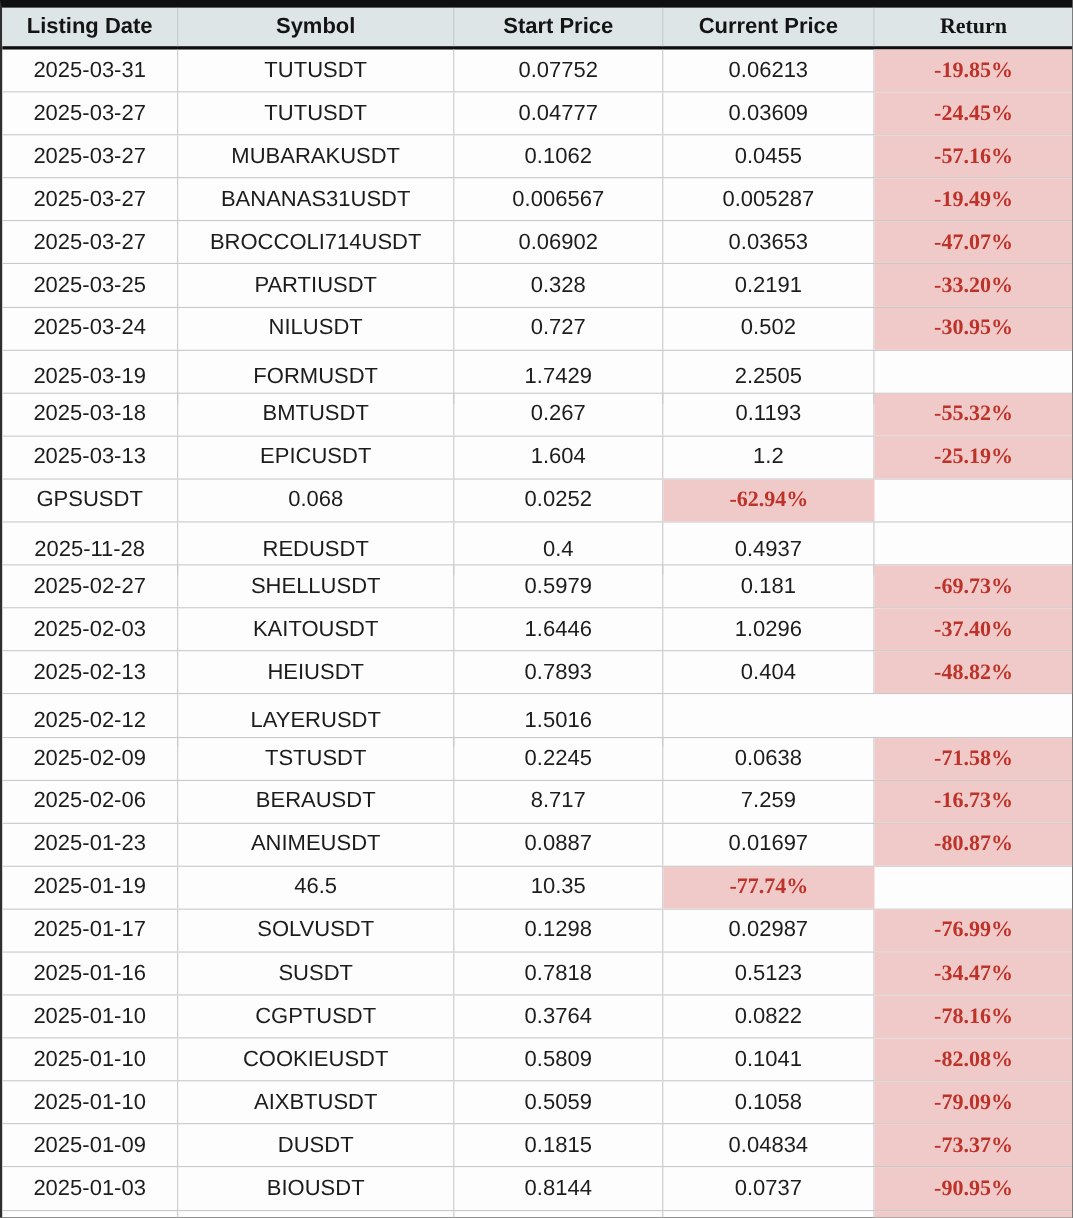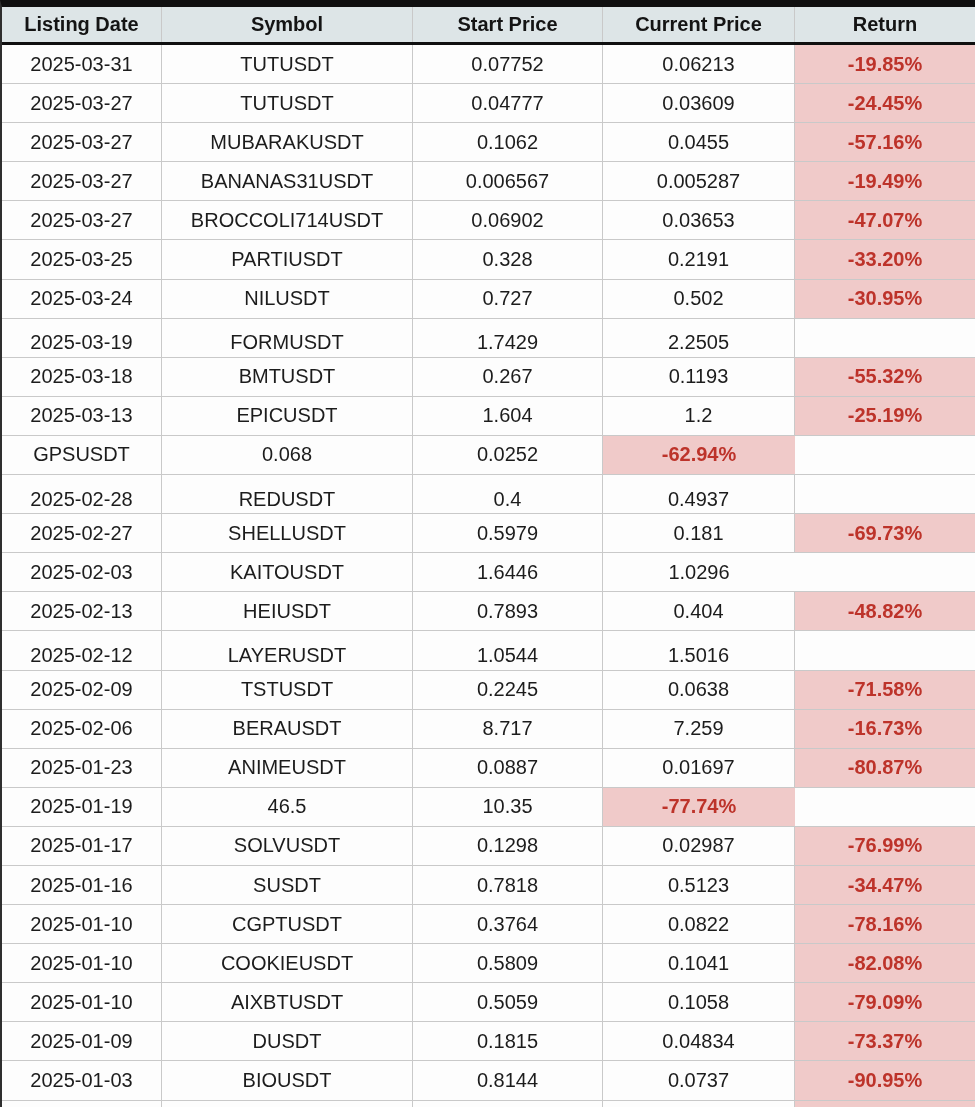--- a/index.html
+++ b/index.html
@@ -40,21 +40,21 @@
   .row.partial{flex:1 1 auto;border-bottom:none;}
   .cell{
     display:flex;align-items:center;justify-content:center;
     box-sizing:border-box;
     border-right:1px solid var(--grid);
     font-size:20px;
     color:var(--ink);
     white-space:nowrap;
     overflow:hidden;
   }
-  .cell:last-child{border-right:none;}
+  .cell:last-child{border-right:none;font-family:Liberation Serif, serif;}
   .header .cell{font-weight:bold;color:#141414;}
   .cell.ret{font-weight:bold;}
   .cell.ret.neg{background:var(--neg-bg);color:var(--neg-tx);}
   .cell.ret.pos{background:var(--pos-bg);color:var(--pos-tx);margin-top:48px;}
 </style>
 </head>
 <body>
 
 <div class="sheet">
   <div class="row header">
@@ -147,54 +147,54 @@
   </div>
 
   <div class="row data">
     <div class="cell">GPSUSDT</div>
     <div class="cell">0.068</div>
     <div class="cell">0.0252</div>
     <div class="cell ret neg">-62.94%</div>
   </div>
 
   <div class="row data">
-    <div class="cell">2025-02-28</div>
+    <div class="cell">2025-11-28</div>
     <div class="cell">REDUSDT</div>
     <div class="cell">0.4</div>
     <div class="cell">0.4937</div>
     <div class="cell ret pos">23.43%</div>
   </div>
 
   <div class="row data">
     <div class="cell">2025-02-27</div>
     <div class="cell">SHELLUSDT</div>
     <div class="cell">0.5979</div>
     <div class="cell">0.181</div>
     <div class="cell ret neg">-69.73%</div>
   </div>
 
   <div class="row data">
     <div class="cell">2025-02-03</div>
     <div class="cell">KAITOUSDT</div>
     <div class="cell">1.6446</div>
     <div class="cell">1.0296</div>
+    <div class="cell ret neg">-37.40%</div>
   </div>
 
   <div class="row data">
     <div class="cell">2025-02-13</div>
     <div class="cell">HEIUSDT</div>
     <div class="cell">0.7893</div>
     <div class="cell">0.404</div>
     <div class="cell ret neg">-48.82%</div>
   </div>
 
   <div class="row data">
     <div class="cell">2025-02-12</div>
     <div class="cell">LAYERUSDT</div>
-    <div class="cell">1.0544</div>
     <div class="cell">1.5016</div>
     <div class="cell ret pos">42.41%</div>
   </div>
 
   <div class="row data">
     <div class="cell">2025-02-09</div>
     <div class="cell">TSTUSDT</div>
     <div class="cell">0.2245</div>
     <div class="cell">0.0638</div>
     <div class="cell ret neg">-71.58%</div>

